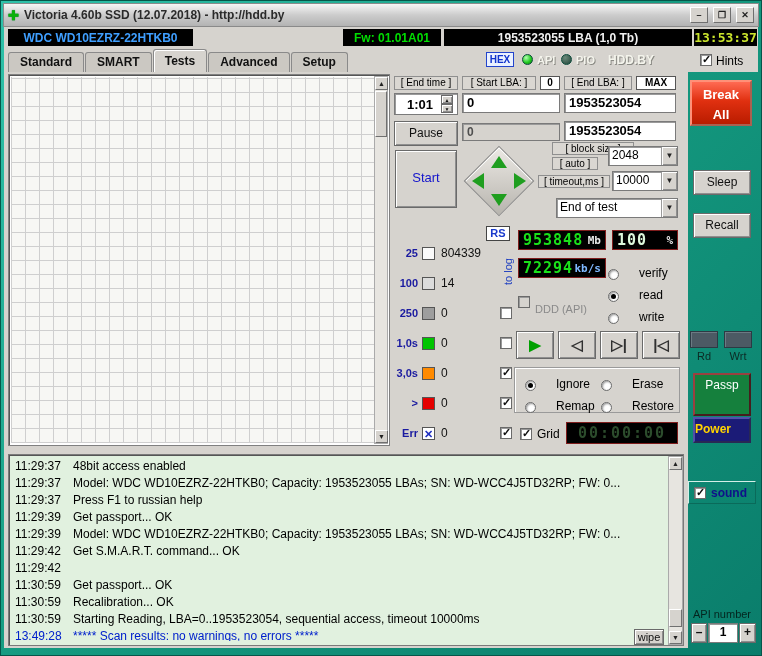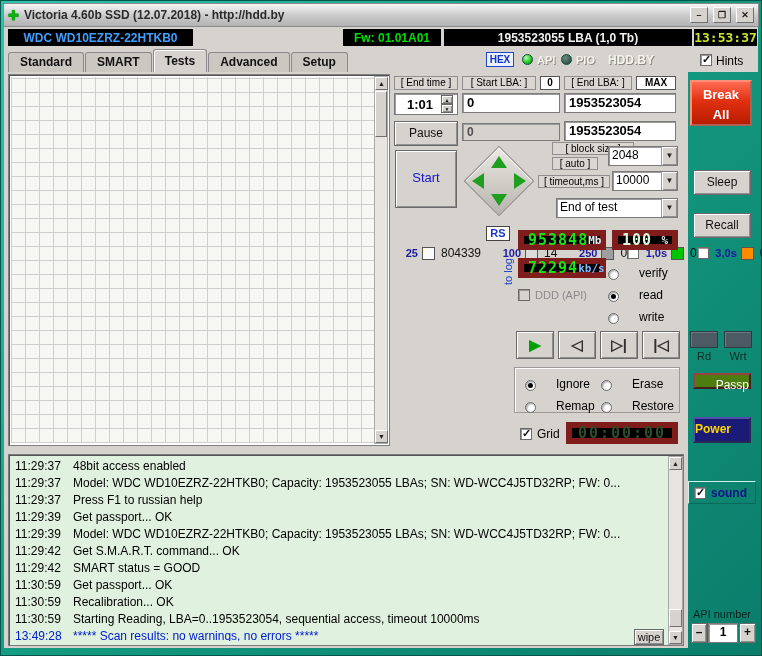--- a/index.html
+++ b/index.html
@@ -95,31 +95,31 @@
   .dpad-bg { position:absolute; left:14px; top:8px; width:50px; height:50px;
     transform:rotate(45deg); background:linear-gradient(135deg,#ece9e4,#b7b4ae);
     border:1px solid #8a8a8a; box-shadow:inset 1px 1px 0 #fff; }
   .arr { position:absolute; width:0; height:0; }
   .arr.up    { left:31px; top:8px;  border-left:8px solid transparent; border-right:8px solid transparent; border-bottom:12px solid #1f9e1f; }
   .arr.down  { left:31px; top:46px; border-left:8px solid transparent; border-right:8px solid transparent; border-top:12px solid #1f9e1f; }
   .arr.left  { left:12px; top:25px; border-top:8px solid transparent; border-bottom:8px solid transparent; border-right:12px solid #1f9e1f; }
   .arr.right { left:54px; top:25px; border-top:8px solid transparent; border-bottom:8px solid transparent; border-left:12px solid #1f9e1f; }
 
   
-  .lcd { background:#000; border:6px solid #7f1d1d; display:flex; align-items:center;
+  .lcd { background:#000; border:1px solid #7f1d1d; display:flex; align-items:center;
     font-family:"DejaVu Sans Mono",monospace; font-weight:bold; }
   .lcd .digits { color:#1ae01a; font-size:15px; letter-spacing:1px; padding-left:4px; }
   .lcd .unit { margin-left:auto; padding-right:4px; font-size:11px; color:#e8e8e8; }
   .lcd.pct .digits { color:#dcf8dc; }
   .lcd.spd .unit { color:#7fb8ff; }
   .lcd.timer { justify-content:center; }
   .lcd.timer .digits { color:#2c4c2c; letter-spacing:2px; padding:0; }
 
   
-  .stats { left:392px; top:238px; width:122px; height:210px; display:flex; flex-direction:row; }
+  .stats { left:392px; top:238px; width:122px; height:210px; display:flex; flex-direction:column; }
   .stat-row { height:30px; display:flex; align-items:center; }
   .s-label { width:30px; text-align:right; color:#1a1aa0; font-size:11px; font-weight:bold; padding-right:4px; }
   .s-block { width:13px; height:13px; border:1px solid #555; font-size:11px; line-height:12px;
     text-align:center; color:#2030c0; font-weight:bold; flex:none; }
   .s-count { padding-left:6px; font-size:12px; color:#101010; }
   .s-cb { margin-left:auto; margin-right:2px; }
   .to-log { left:502px; top:243px; width:13px; height:58px; writing-mode:vertical-rl;
     transform:rotate(180deg); color:#2040c0; font-size:11px; text-align:center; }
   .rs-btn { left:486px; top:226px; width:24px; height:15px; background:#fff; border:1px solid #444;
     color:#1a3acc; font-weight:bold; font-size:11px; text-align:center; line-height:13px; }
@@ -130,22 +130,22 @@
 
   
   .break-btn { left:690px; top:80px; width:62px; height:46px;
     background:linear-gradient(#ff6a52,#e03010 45%,#b91c00);
     border:2px outset #ff9078; color:#fff; font-weight:bold; font-size:13px;
     text-align:center; line-height:1.55; padding-top:3px; }
   .side-btn { width:58px; height:25px; font-size:12px; line-height:23px; }
   .ind-box { width:28px; height:17px; background:#4c5a64; border:1px solid #2c3a44;
     box-shadow:inset 1px 1px 0 #6c7a84; }
   .ind-label { width:28px; text-align:center; font-size:11px; color:#0c2a24; }
-  .passp-btn { left:693px; top:373px; width:58px; height:16px; background:#4d7c0f;
-    border:2px outset #9a4040; color:#fff; font-size:12px; text-align:right; line-height:20px; }
+  .passp-btn { left:693px; top:373px; width:58px; height:43px; background:#15803d;
+    border:2px outset #9a4040; color:#fff; font-size:12px; text-align:center; line-height:20px; }
   .power-btn { left:693px; top:417px; width:58px; height:26px; background:#1b1b77;
     border:2px outset #5050a8; color:#ffd400; font-weight:bold; font-size:12px;
     text-align:left; line-height:21px; }
   .sound-panel { left:688px; top:481px; width:68px; height:23px;
     border:1px solid; border-color:#d4efe8 #0a6a5a #0a6a5a #d4efe8;
     display:flex; align-items:center; gap:5px; padding:0 5px; }
   .sound-label { color:#10108a; font-weight:bold; font-size:12px; }
   .api-num-label { left:688px; top:608px; width:68px; text-align:center; font-size:11px; color:#04251f; }
   .spin-btn { font-size:12px; line-height:17px; font-weight:bold; }
 
@@ -329,21 +329,21 @@
   <span class="unit">%</span>
 </div>
 <div class="abs lcd spd" style="left:518px;top:258px;width:88px;height:20px;">
   <span class="digits">72294</span>
   <span class="unit">kb/s</span>
 </div>
 
 
 <div class="abs" style="left:518px;top:289px;display:flex;align-items:center;gap:5px;">
   <span class="check dis"></span>
-  <span style="color:#8a8a8a;font-size:11px;">DDD (API)</span>
+  <span style="color:#8a8a8a;font-size:11px;margin-top:14px;">DDD (API)</span>
 </div>
 <div class="abs" style="left:608px;top:258px;width:76px;">
 
     <div class="opt-row">
       <span class="radio"></span>
       <span>verify</span>
     </div>
 
     <div class="opt-row">
       <span class="radio sel"></span>
@@ -452,21 +452,20 @@
         <span>Model: WDC WD10EZRZ-22HTKB0; Capacity: 1953523055 LBAs; SN: WD-WCC4J5TD32RP; FW: 0...</span>
       </div>
 
       <div class="log-line" style="color: rgb(0, 0, 0);">
         <span class="log-time">11:29:42</span>
         <span>Get S.M.A.R.T. command... OK</span>
       </div>
 
       <div class="log-line" style="color: rgb(0, 0, 0);">
         <span class="log-time">11:29:42</span>
-        <span>SMART status = GOOD</span>
       </div>
 
       <div class="log-line" style="color: rgb(0, 0, 0);">
         <span class="log-time">11:30:59</span>
         <span>Get passport... OK</span>
       </div>
 
       <div class="log-line" style="color: rgb(0, 0, 0);">
         <span class="log-time">11:30:59</span>
         <span>Recalibration... OK</span>

